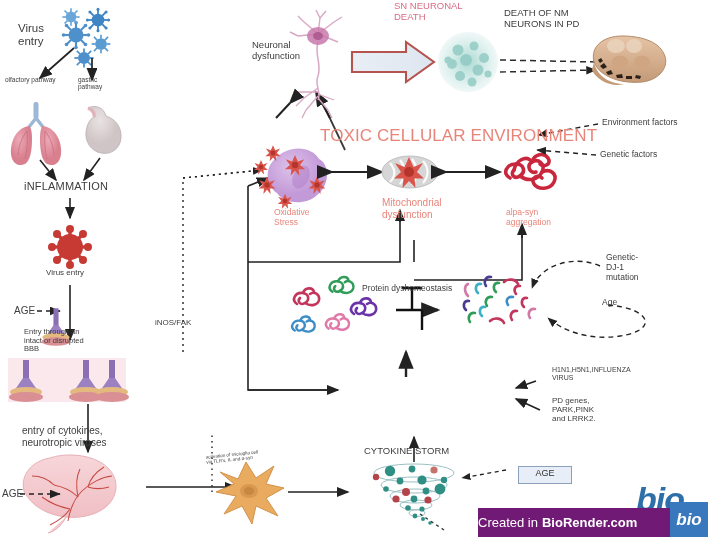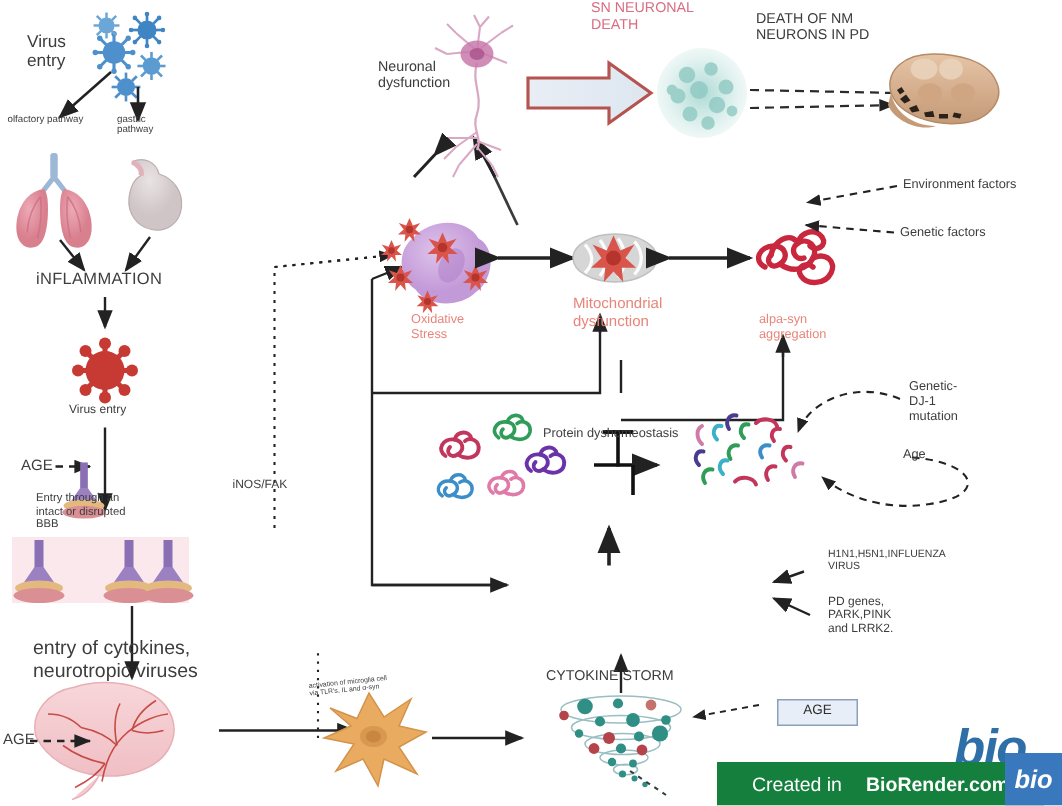--- a/index.html
+++ b/index.html
@@ -7,23 +7,23 @@
        font-family:"Liberation Sans","DejaVu Sans",sans-serif;color:#3c3c3c;}
   #stage{position:absolute;left:0;top:0;width:708px;height:537px;}
   .lbl{position:absolute;line-height:1.15;white-space:pre-line;}
   .dark{color:#3d3d3d;}
   .salmon{color:#e8857a;}
   .pinkred{color:#d96d86;}
   svg.layer{position:absolute;left:0;top:0;width:708px;height:537px;overflow:visible;}
   svg.layer{pointer-events:none;}
   .agebox{position:absolute;border:1px solid #8aa0bb;background:#e8eef7;
           color:#2f2f2f;font-size:9px;text-align:center;line-height:13px;}
-  .wm{position:absolute;background:#15803d;color:#ffffff;display:flex;
-      align-items:center;justify-content:center;font-size:13px;}
-  .wm b{font-weight:bold;margin-left:16px;}
+  .wm{position:absolute;background:#701a75;color:#ffffff;display:flex;
+      align-items:center;font-size:13px;}
+  .wm b{font-weight:bold;margin-left:4px;}
   .biologo{position:absolute;color:#2f6fa8;font-weight:bold;font-style:italic;}
   .biotag{position:absolute;background:#3a78bd;color:#fff;font-weight:bold;
           font-style:italic;display:flex;align-items:center;justify-content:center;}
 </style>
 </head>
 <body>
 
 <div id="stage">
 
   <svg class="layer">
@@ -506,41 +506,42 @@
   <div class="lbl dark" style="left:24px;top:180px;font-size:11px;letter-spacing:.2px;">iNFLAMMATION</div>
 
   <div class="lbl dark" style="left:46px;top:268px;font-size:8px;">Virus entry</div>
 
   <div class="lbl dark" style="left:14px;top:305px;font-size:10px;">AGE</div>
 
   <div class="lbl dark" style="left:24px;top:328px;font-size:7.5px;text-align:left;">Entry through an
 intact or disrupted
 BBB</div>
 
-  <div class="lbl dark" style="left:22px;top:425px;font-size:13px;">entry of cytokines,
+  <div class="lbl dark" style="left:22px;top:425px;font-size:10px;">entry of cytokines,
 neurotropic viruses</div>
 
   <div class="lbl dark" style="left:2px;top:488px;font-size:10px;">AGE</div>
 
   <div class="lbl dark" style="left:155px;top:318px;font-size:8px;">iNOS/FAK</div>
 
   <div class="lbl dark" style="left:206px;top:452px;font-size:4.6px;transform:rotate(-6deg);">activation of microglia cell
 via TLR's, IL and α-syn</div>
 
   <div class="lbl dark" style="left:364px;top:446px;font-size:9.5px;">CYTOKINE STORM</div>
 
   <div class="lbl dark" style="left:252px;top:40px;font-size:9.5px;">Neuronal
 dysfunction</div>
 
   <div class="lbl pinkred" style="left:394px;top:1px;font-size:9.5px;">SN NEURONAL
 DEATH</div>
 
   <div class="lbl dark" style="left:504px;top:8px;font-size:9.5px;">DEATH OF NM
 NEURONS IN PD</div>
 
+  <div class="lbl salmon" style="left:320px;top:126px;font-size:17px;letter-spacing:.1px;">TOXIC CELLULAR ENVIRONMENT</div>
 
   <div class="lbl dark" style="left:602px;top:118px;font-size:8.5px;">Environment factors</div>
 
   <div class="lbl dark" style="left:600px;top:150px;font-size:8.5px;">Genetic factors</div>
 
   <div class="lbl salmon" style="left:274px;top:208px;font-size:8.5px;">Oxidative
 Stress</div>
 
   <div class="lbl salmon" style="left:382px;top:197px;font-size:10px;">Mitochondrial
 dysfunction</div>

